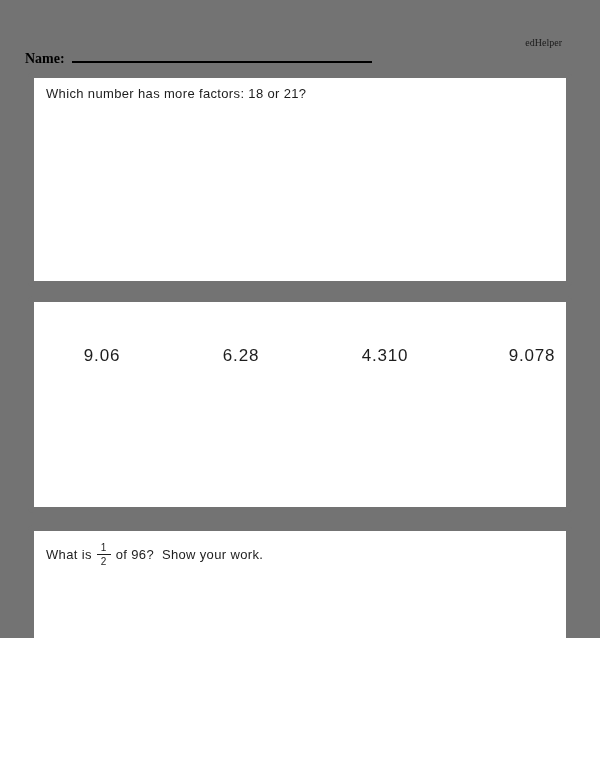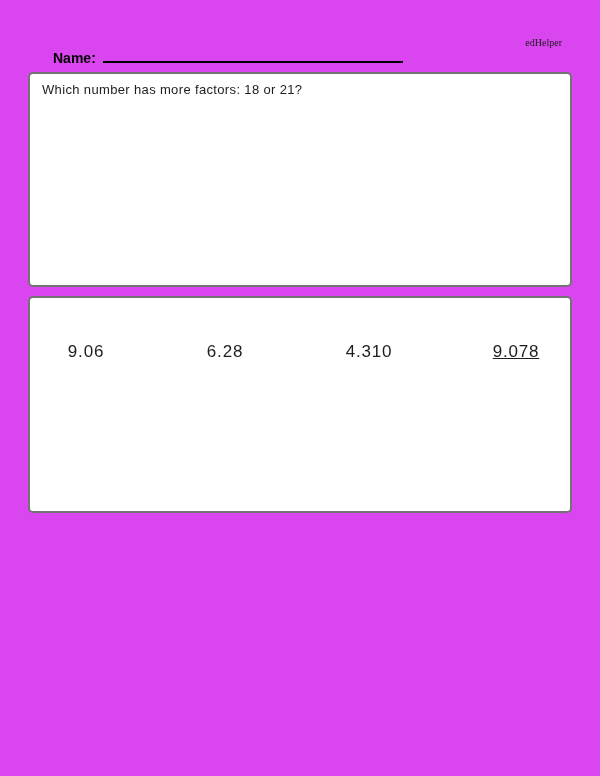--- a/index.html
+++ b/index.html
@@ -3,22 +3,22 @@
 <meta charset="utf-8">
 <style>
   html, body {
     margin: 0;
     padding: 0;
     background: #ffffff;
   }
   .page {
     position: relative;
     width: 600px;
-    height: 776px;
-    background: #d946ef;
+    height: 638px;
+    background: #737373;
     font-family: "Liberation Sans", sans-serif;
     color: #1d1d1d;
     overflow: hidden;
   }
   
   .brand {
     position: absolute;
     top: 37px;
     right: 38px;
     font-family: "Liberation Serif", serif;
@@ -26,73 +26,72 @@
     color: #1a1a1a;
   }
   
   .name-row {
     position: absolute;
     top: 49px;
     left: 25px;
     white-space: nowrap;
   }
   .name-label {
-    font-family: Liberation Sans, sans-serif;
+    font-family: Liberation Serif, serif;
     font-weight: bold;
     font-size: 14px;
     color: #000000;
-    margin-left: 28px;
   }
   .name-line {
     display: inline-block;
     width: 300px;
     height: 2px;
     border-bottom: 2px solid #000000;
     margin-left: 7px;
   }
   
   .box {
     position: absolute;
     left: 28px;
     width: 544px;
-    border: 2px solid #737373;
+    border: 6px solid #737373;
     border-radius: 5px;
     box-sizing: border-box;
     background: #ffffff;
   }
   .box-1 { top: 72px;  height: 215px; }
   .box-2 { top: 296px; height: 217px; }
   .box-3 { top: 525px; height: 217px; }
 
   .prompt {
     padding: 8px 14px 0 12px;
     font-size: 13px;
     letter-spacing: 0.35px;
     line-height: 1.25;
     color: #1d1d1d;
   }
   
   .numbers-area {
     position: absolute;
     top: 44px;
-    left: 4px;
+    left: 16px;
     width: 100%;
     height: 26px;
   }
   .num-item {
     position: absolute;
     transform: translateX(-50%);
     font-size: 17px;
     letter-spacing: 0.8px;
     white-space: nowrap;
   }
   .num-item.n0 { left: 52px; }
   .num-item.n1 { left: 191px; }
   .num-item.n2 { left: 335px; }
-  .num-item.n3 { left: 482px; text-decoration: underline; }
+  .num-item.n3 { left: 482px; }
 
   
   .prompt-fraction {
     padding: 11px 14px 0 12px;
     font-size: 13px;
     letter-spacing: 0.35px;
     display: flex;
     align-items: center;
   }
   .prompt-fraction .before { white-space: pre; }
@@ -138,14 +137,25 @@
   <div class="box box-2">
     <div class="numbers-area">
       <span class="num-item n0">9.06</span>
       <span class="num-item n1">6.28</span>
       <span class="num-item n2">4.310</span>
       <span class="num-item n3">9.078</span>
     </div>
     <div class="work-area"></div>
   </div>
 
+  <div class="box box-3">
+    <div class="prompt-fraction">
+      <span class="before">What is</span>
+      <span class="fraction">
+        <span class="numerator">1</span>
+        <span class="denominator">2</span>
+      </span>
+      <span class="after">of 96?  Show your work.</span>
+    </div>
+    <div class="work-area"></div>
+  </div>
 
 </div>
 
 </body></html>

